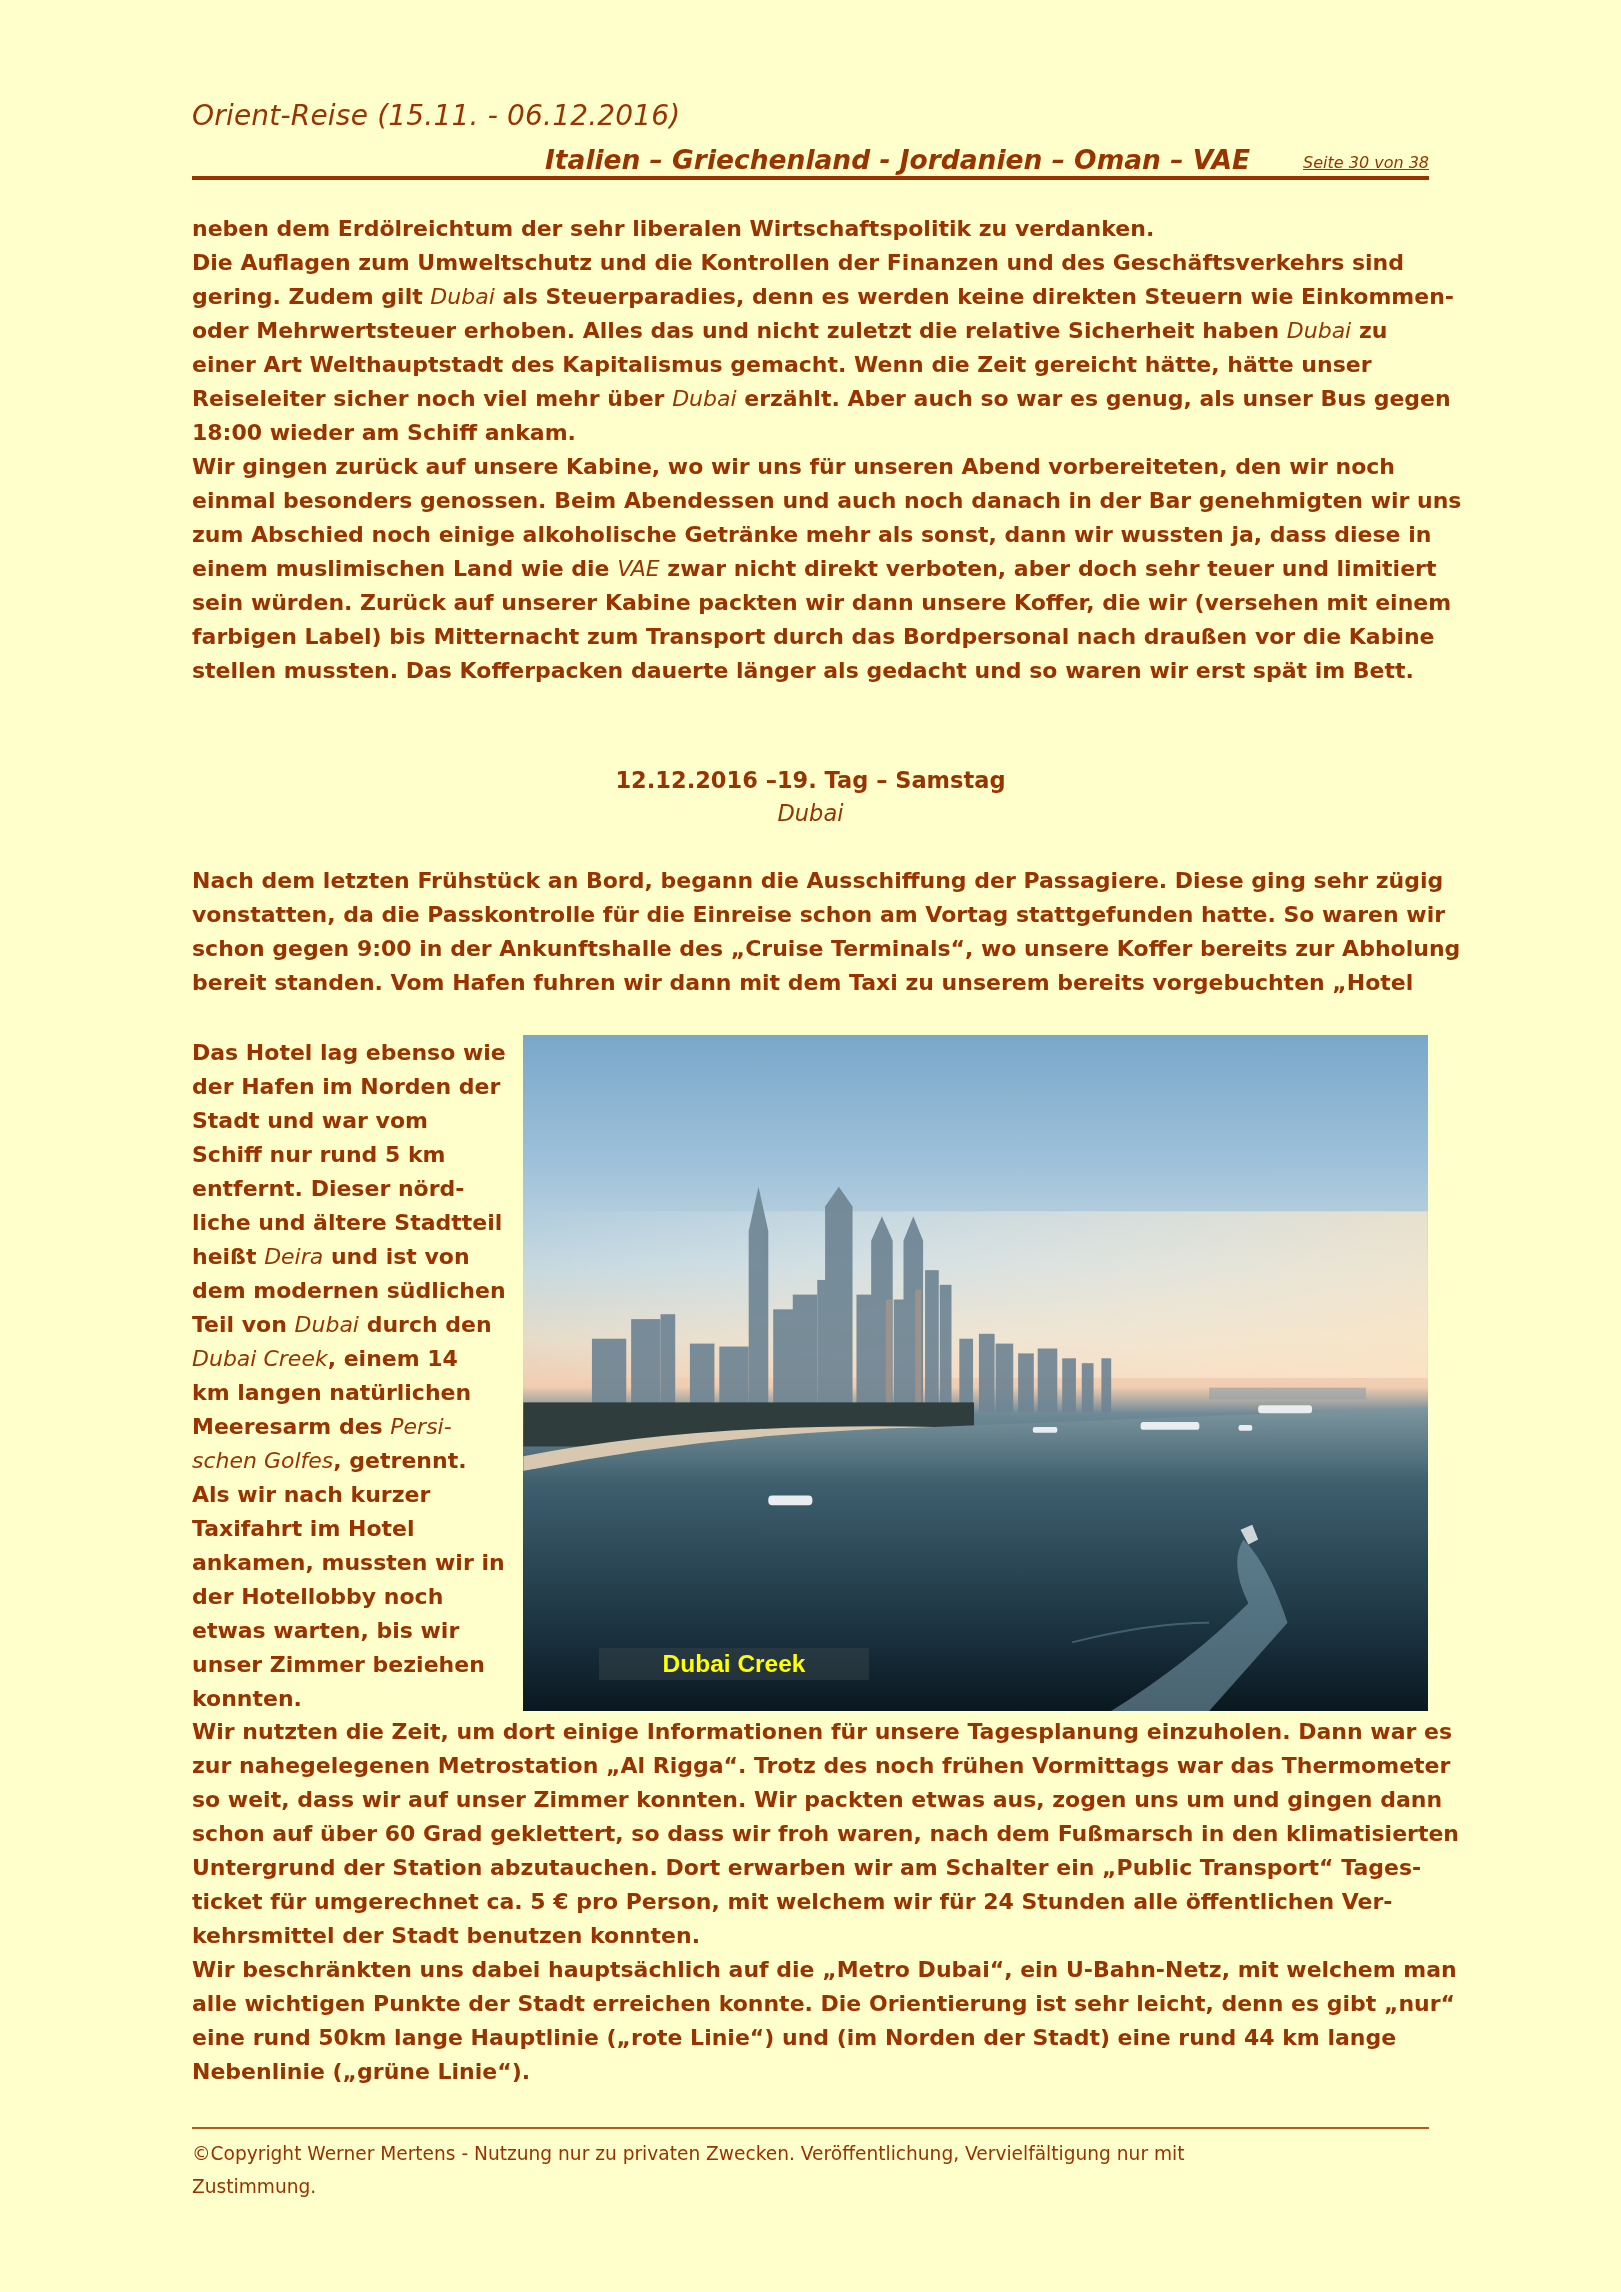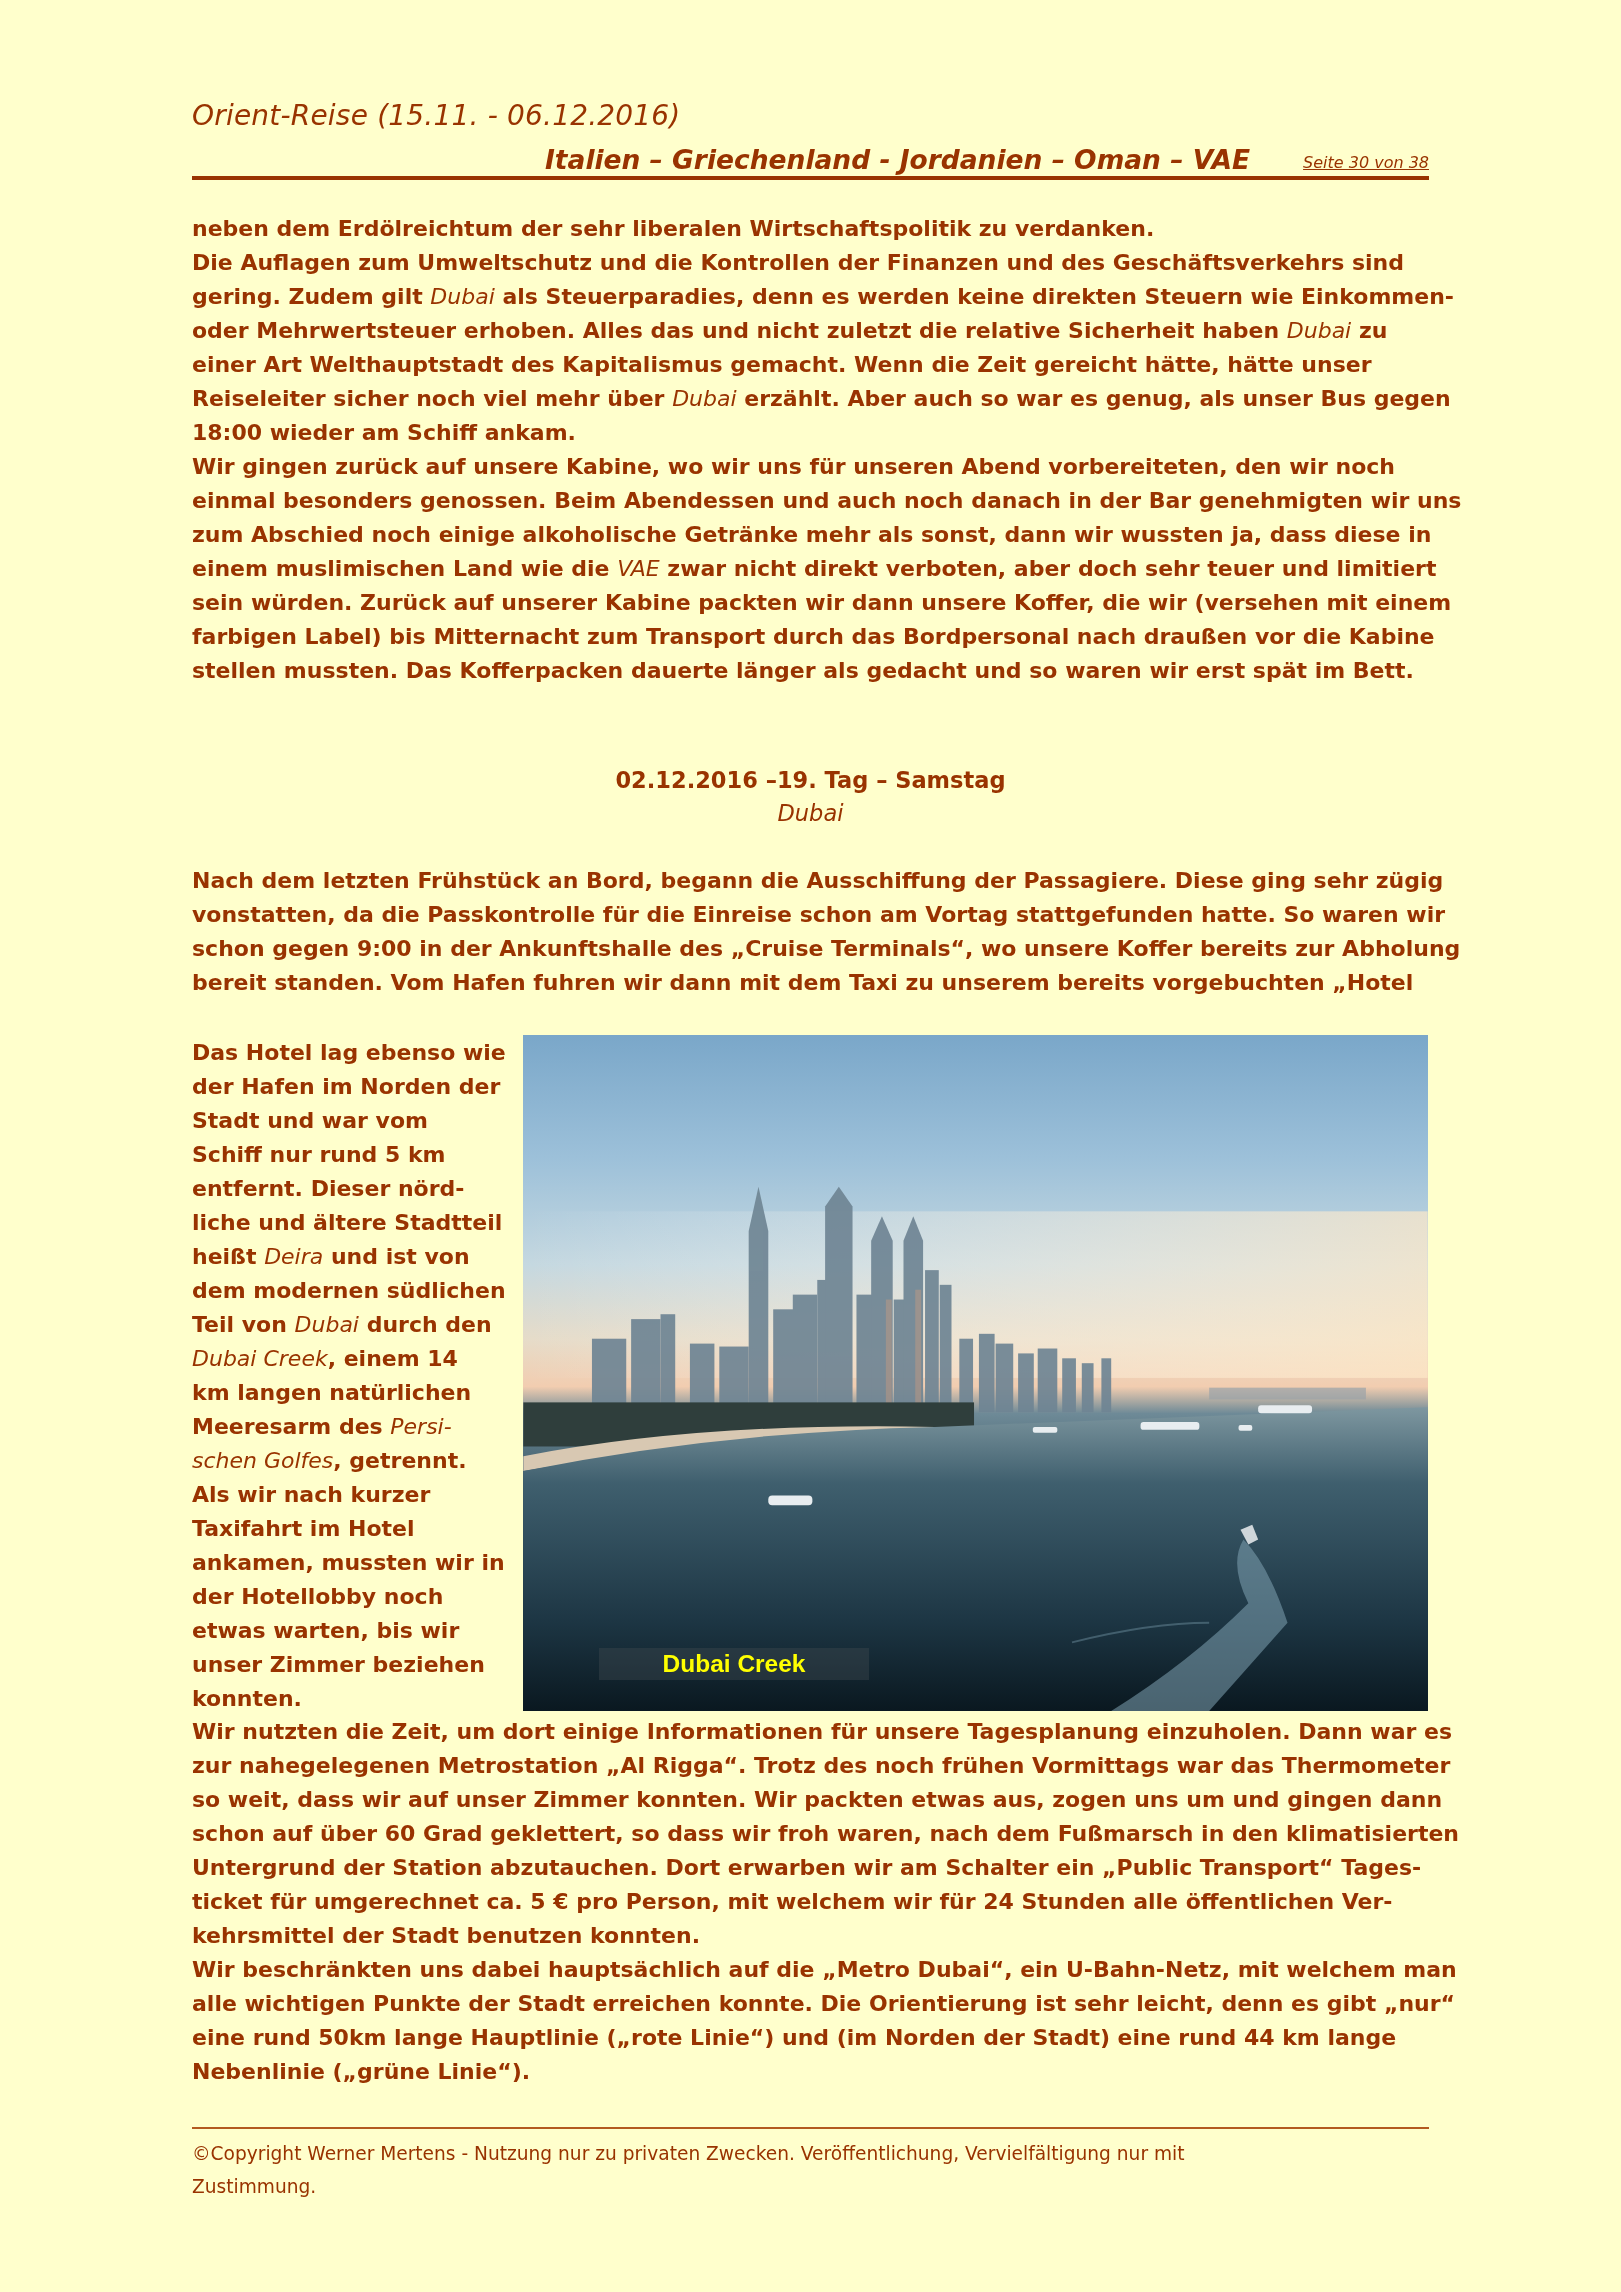--- a/index.html
+++ b/index.html
@@ -95,21 +95,21 @@
       <span class="line">18:00 wieder am Schiff ankam.</span>
       <span class="line">Wir gingen zurück auf unsere Kabine, wo wir uns für unseren Abend vorbereiteten, den wir noch</span>
       <span class="line">einmal besonders genossen. Beim Abendessen und auch noch danach in der Bar genehmigten wir uns</span>
       <span class="line">zum Abschied  noch einige alkoholische Getränke mehr als sonst, dann wir wussten ja, dass diese in</span>
       <span class="line">einem muslimischen Land wie die <em>VAE</em> zwar nicht direkt verboten, aber doch sehr teuer und limitiert</span>
       <span class="line">sein würden. Zurück auf unserer Kabine packten wir dann unsere Koffer, die wir (versehen mit einem</span>
       <span class="line">farbigen Label) bis Mitternacht zum Transport durch das Bordpersonal nach draußen vor die Kabine</span>
       <span class="line">stellen mussten. Das Kofferpacken dauerte länger als gedacht und so waren wir erst spät im Bett.</span>
     </div>
 
-  <div class="heading" style="top:763px;">02.12.2016 –19. Tag – Samstag</div>
+  <div class="heading" style="top:763px;">12.12.2016 –19. Tag – Samstag</div>
   <div class="heading" style="top:796px; font-style:italic; font-weight:normal;">Dubai</div>
 
   <div class="text" id="sec2" style="top:864px;">
       <span class="line">Nach dem letzten Frühstück an Bord, begann die Ausschiffung der Passagiere. Diese ging sehr zügig</span>
       <span class="line">vonstatten, da die Passkontrolle für die Einreise schon am Vortag stattgefunden hatte. So waren wir</span>
       <span class="line">schon gegen 9:00 in der Ankunftshalle des „Cruise Terminals“, wo unsere Koffer bereits zur Abholung</span>
       <span class="line">bereit standen. Vom Hafen fuhren wir dann mit dem Taxi zu unserem bereits vorgebuchten „Hotel</span>
     </div>
 
   <div class="side">

